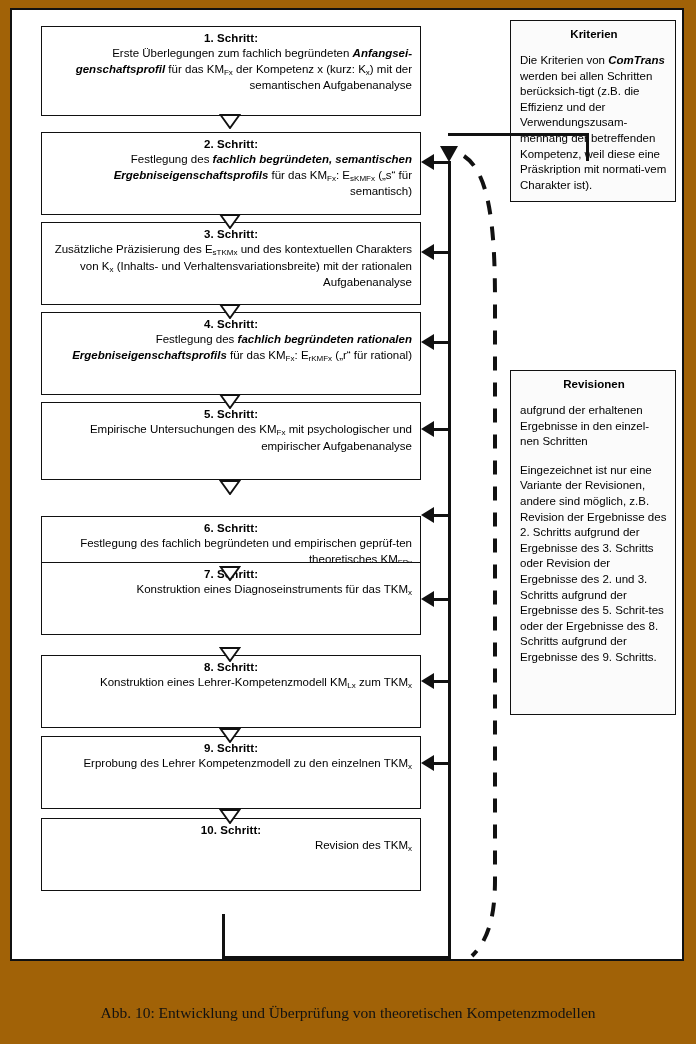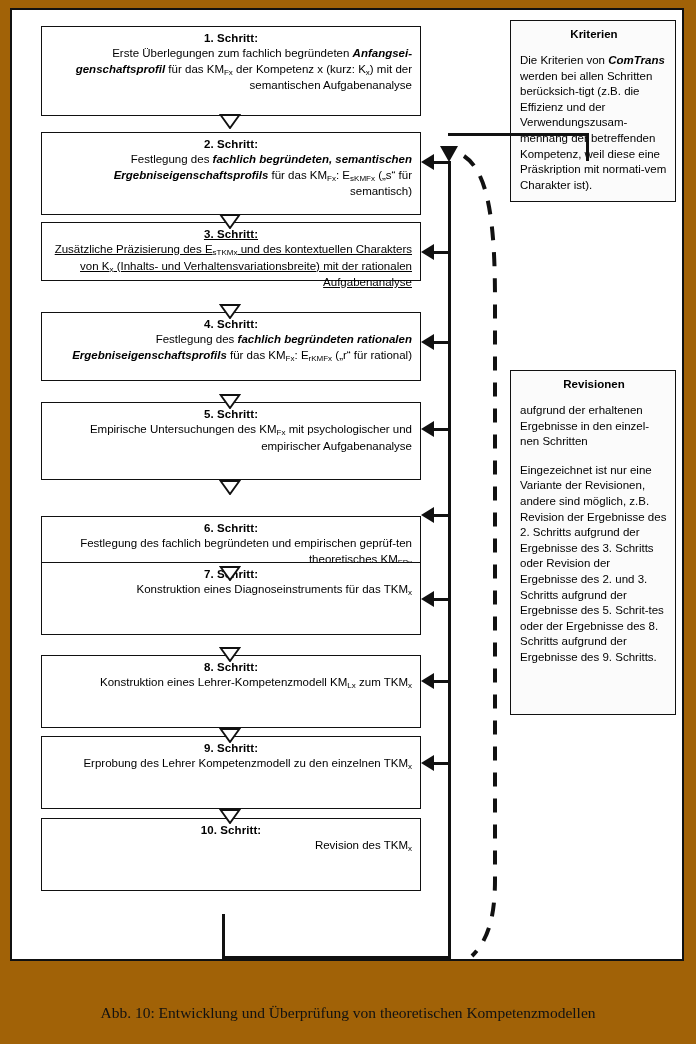--- a/index.html
+++ b/index.html
@@ -205,26 +205,26 @@
     <div class="step-box" id="box1" style="top:16px;height:90px;">
       <div class="step-title">1. Schritt:</div>
       <div class="step-body">Erste Überlegungen zum fachlich begründeten <i>Anfangsei-genschaftsprofil</i> für das KM<sub>Fx</sub> der Kompetenz x (kurz: K<sub>x</sub>) mit der semantischen Aufgabenanalyse</div>
     </div>
 
     <div class="step-box" id="box2" style="top:122px;height:83px;">
       <div class="step-title">2. Schritt:</div>
       <div class="step-body">Festlegung des <i>fachlich begründeten, semantischen Ergebniseigenschaftsprofils</i> für das KM<sub>Fx</sub>:  E<sub>sKMFx</sub> („s“ für semantisch)</div>
     </div>
 
-    <div class="step-box" id="box3" style="top:212px;height:59px;text-decoration:underline;">
+    <div class="step-box" id="box3" style="top:212px;height:83px;">
       <div class="step-title">3. Schritt:</div>
       <div class="step-body">Zusätzliche Präzisierung des E<sub>sTKMx</sub> und des kontextuellen Charakters von K<sub>x</sub> (Inhalts- und Verhaltensvariationsbreite) mit der rationalen Aufgabenanalyse</div>
     </div>
 
-    <div class="step-box" id="box4" style="top:302px;height:69px;">
+    <div class="step-box" id="box4" style="top:302px;height:83px;">
       <div class="step-title">4. Schritt:</div>
       <div class="step-body">Festlegung des <i>fachlich begründeten rationalen Ergebniseigenschaftsprofils</i> für das KM<sub>Fx</sub>:  E<sub>rKMFx</sub> („r“ für rational)</div>
     </div>
 
     <div class="step-box" id="box5" style="top:392px;height:78px;">
       <div class="step-title">5. Schritt:</div>
       <div class="step-body">Empirische Untersuchungen des KM<sub>Fx</sub> mit psychologischer und empirischer Aufgabenanalyse</div>
     </div>
 
     <div class="step-box" id="box6" style="top:506px;height:78px;">

